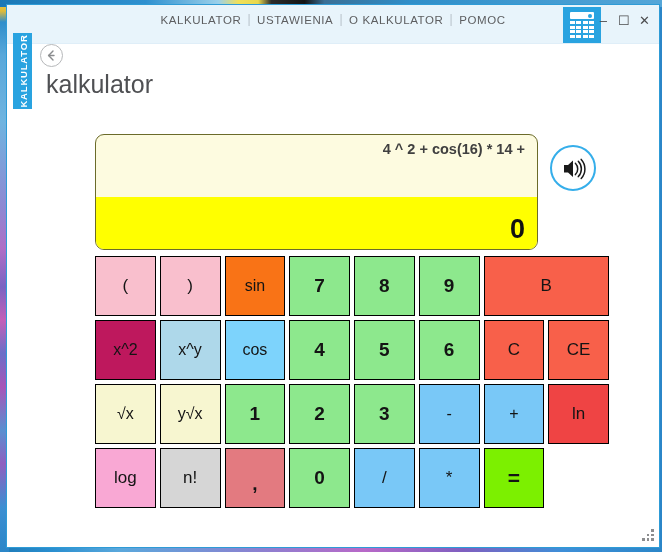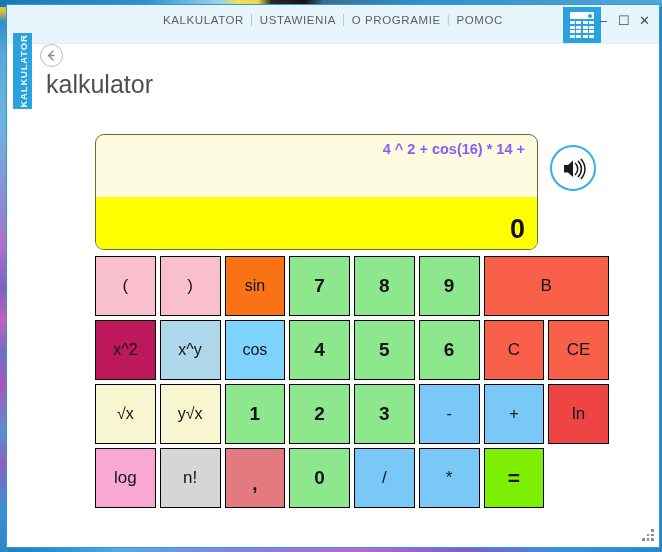--- a/index.html
+++ b/index.html
@@ -205,21 +205,21 @@
     background: #fdfbe0;
     box-sizing: border-box;
     overflow: hidden;
   }
   #expression {
     position: absolute;
     right: 12px;
     top: 6px;
     font-size: 14.5px;
     font-weight: bold;
-    color: #8b5cf6;
+    color: #404040;
     white-space: nowrap;
   }
   #result-band {
     position: absolute;
     left: 0;
     bottom: 0;
     width: 100%;
     height: 52px;
     background: #ffff00;
   }
@@ -294,21 +294,21 @@
 <body>
 
 <div id="desktop">
   <div id="desktop-left-strip"></div>
   <div id="desktop-top-strip"></div>
 </div>
 
 <div id="window">
 
   <div id="titlebar">
-    <div id="menu"><span class="mi">KALKULATOR</span><span class="sep">|</span><span class="mi">USTAWIENIA</span><span class="sep">|</span><span class="mi">O PROGRAMIE</span><span class="sep">|</span><span class="mi">POMOC</span></div>
+    <div id="menu"><span class="mi">KALKULATOR</span><span class="sep">|</span><span class="mi">USTAWIENIA</span><span class="sep">|</span><span class="mi">O KALKULATOR</span><span class="sep">|</span><span class="mi">POMOC</span></div>
 
     <div id="app-icon">
       <div class="calc-body">
         <div class="calc-screen">
           <div class="dot"></div>
         </div>
         <div class="calc-keys">
           <i></i>
             <i></i>
             <i></i>

